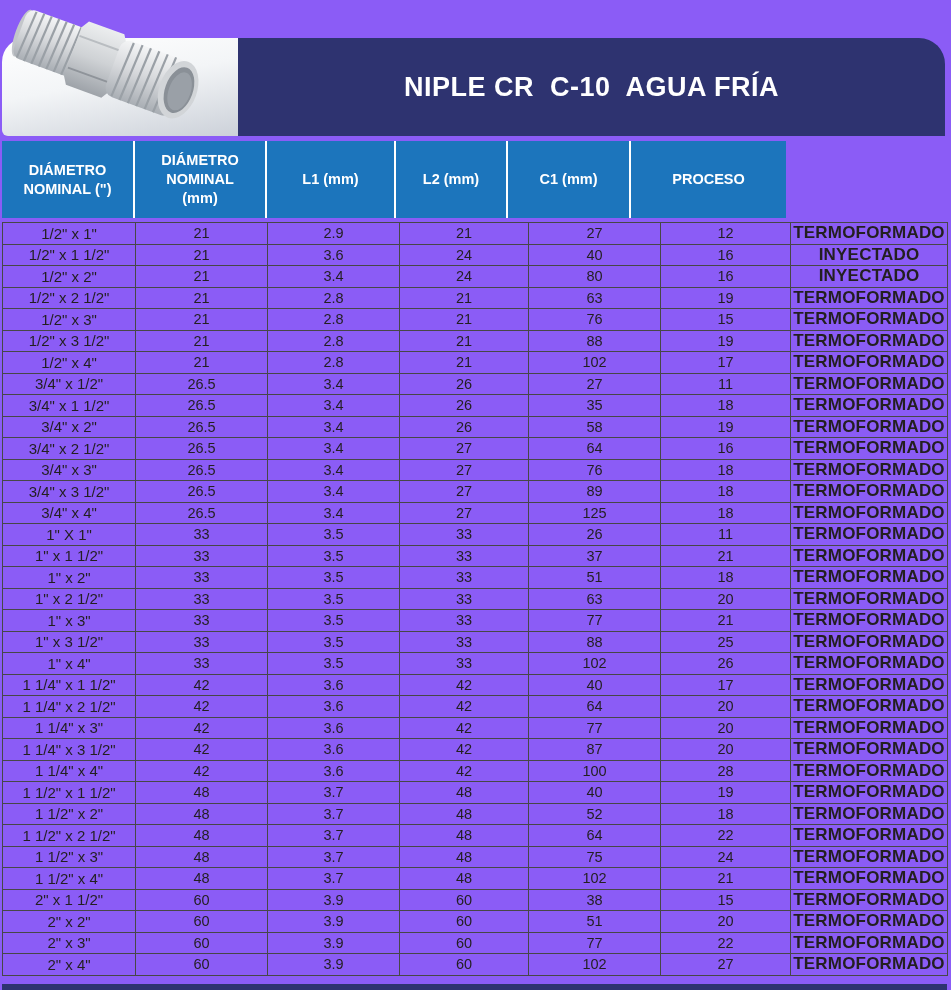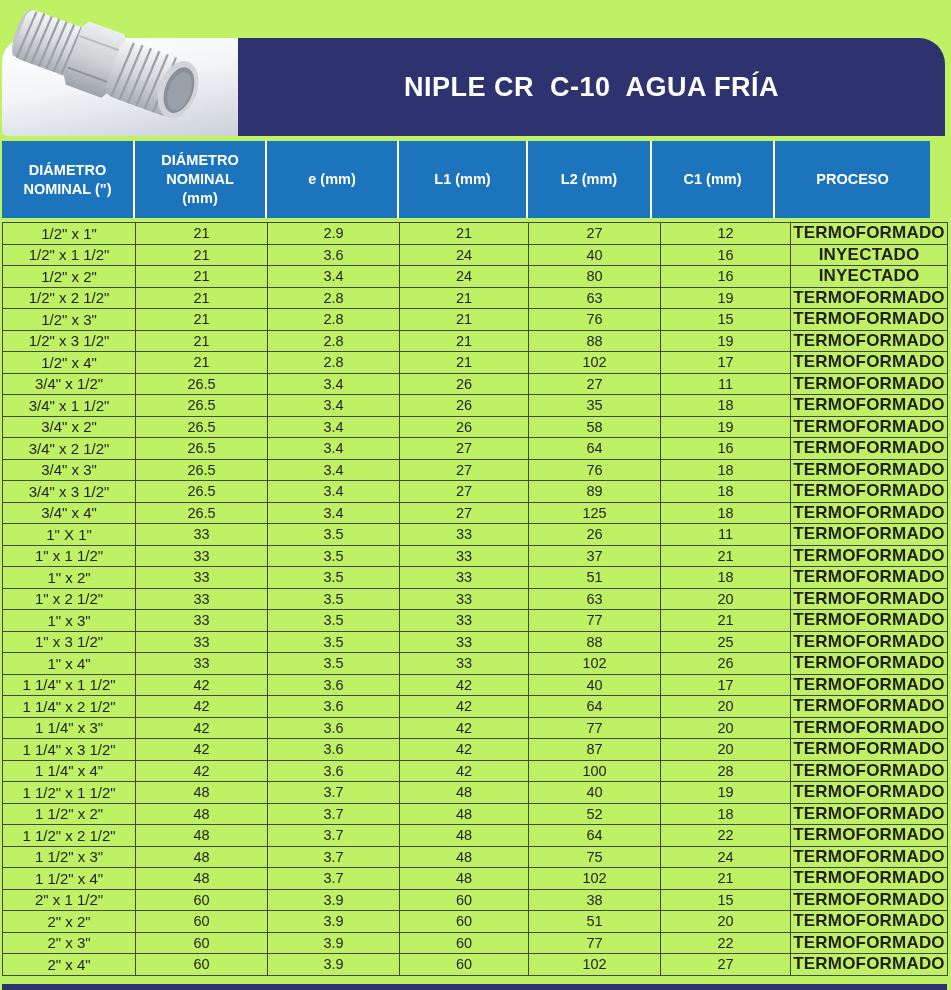--- a/index.html
+++ b/index.html
@@ -3,21 +3,21 @@
 <meta charset="utf-8">
 <style>
   html,body{margin:0;padding:0;background:#ffffff;}
   body{
     font-family:"Liberation Sans", sans-serif;
     -webkit-font-smoothing:antialiased;
   }
   .page{
     position:relative;
     width:951px;height:990px;
-    background:#bef264;
+    background:#8b5cf6;
     overflow:hidden;
   }
 
   
   .photo-panel{
     position:absolute;left:2px;top:38px;width:236px;height:98px;
     background:linear-gradient(170deg,#ffffff 0%,#f3f5f7 45%,#ccd1d9 100%);
     border-radius:24px 0 0 6px;
   }
   .product-svg{
@@ -50,21 +50,21 @@
     display:flex;align-items:center;justify-content:center;
     text-align:center;
     font-size:14.5px;
     line-height:1.3;
     white-space:pre-line;
     box-sizing:border-box;
     border-right:2px solid #ffffff;
   }
   .th-cell:last-child{border-right:none;}
   .w0{width:133px}.w1{width:132px}.w2{width:132px}.w3{width:129px}
-  .w4{width:124px}.w5{width:123px}.w6{width:155px}
+  .w4{width:112px}.w5{width:123px}.w6{width:155px}
 
   
   .spec-table{
     position:absolute;left:2px;top:222px;width:945px;
     border-collapse:collapse;
     table-layout:fixed;
   }
   .spec-table td{
     border:1px solid #474747;
     text-align:center;
@@ -151,21 +151,20 @@
   <div class="banner">
     <span class="banner-title">NIPLE CR  C-10  AGUA FRÍA</span>
   </div>
 
   <div class="thead-band">
     <div class="th-cell w0">DIÁMETRO
 NOMINAL (")</div>
     <div class="th-cell w1">DIÁMETRO
 NOMINAL
 (mm)</div>
-    <div class="th-cell w2">e (mm)</div>
     <div class="th-cell w3">L1 (mm)</div>
     <div class="th-cell w4">L2 (mm)</div>
     <div class="th-cell w5">C1 (mm)</div>
     <div class="th-cell w6">PROCESO</div>
   </div>
 
   <table class="spec-table">
     <colgroup>
       <col style="width:133px">
         <col style="width:132px">

